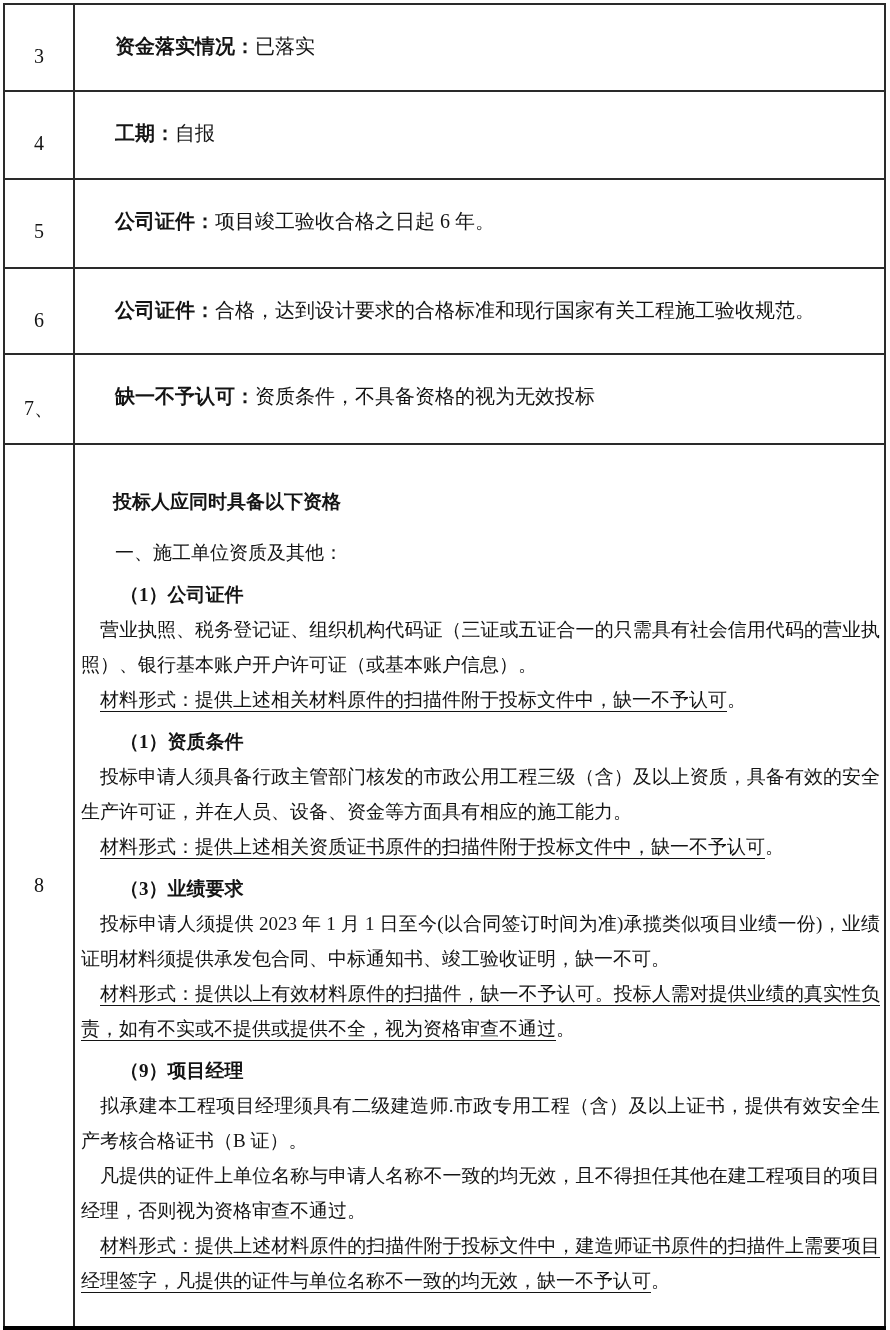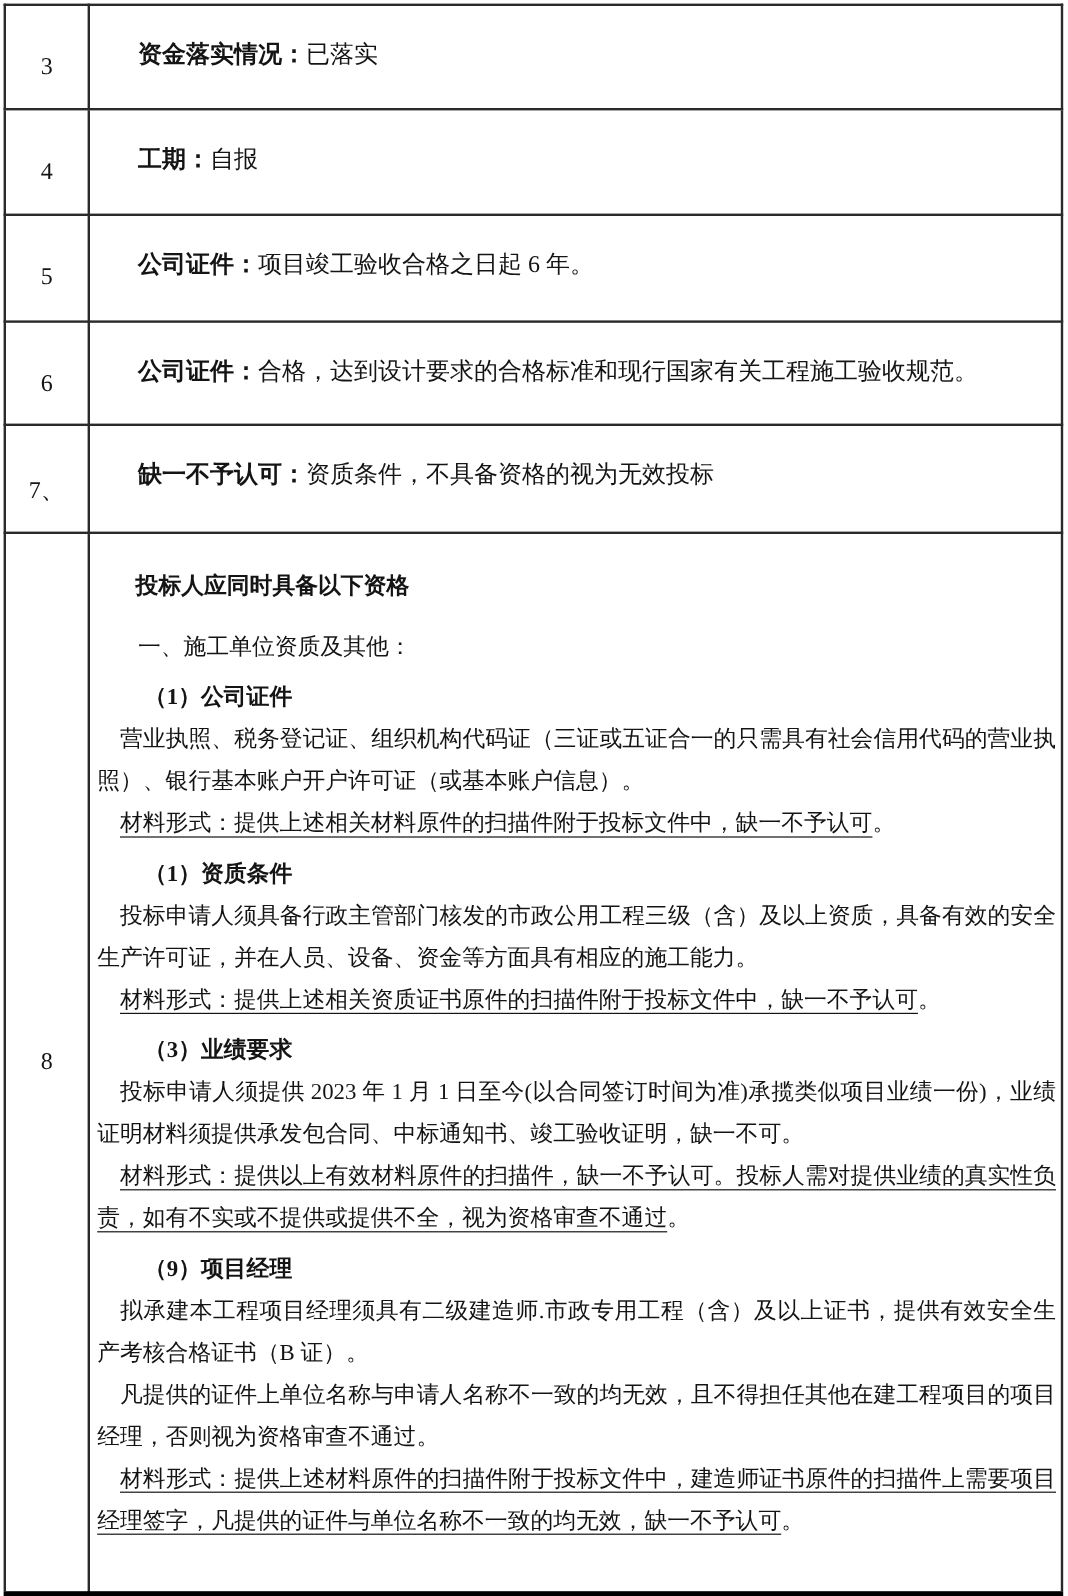--- a/index.html
+++ b/index.html
@@ -44,21 +44,21 @@
   td.content {
     padding: 28px 6px 0 7px;
     font-size: 20px;
     line-height: 27px;
   }
   .lbl {
     font-weight: bold;
     margin-left: 33px;
   }
   td.qual {
-    padding: 26px 4px 0 6px;
+    padding: 39px 4px 0 6px;
     font-size: 19px;
   }
   td.qual p {
     margin: 0;
     line-height: 35px;
     text-align: justify;
   }
   p.p-title   { font-weight: bold; text-indent: 32px; }
   p.p-section { font-weight: normal; text-indent: 34px; margin-top: 16px !important; }
   p.p-heading { font-weight: bold; text-indent: 39px; margin-top: 7px !important; font-family: Liberation Serif, serif; }

